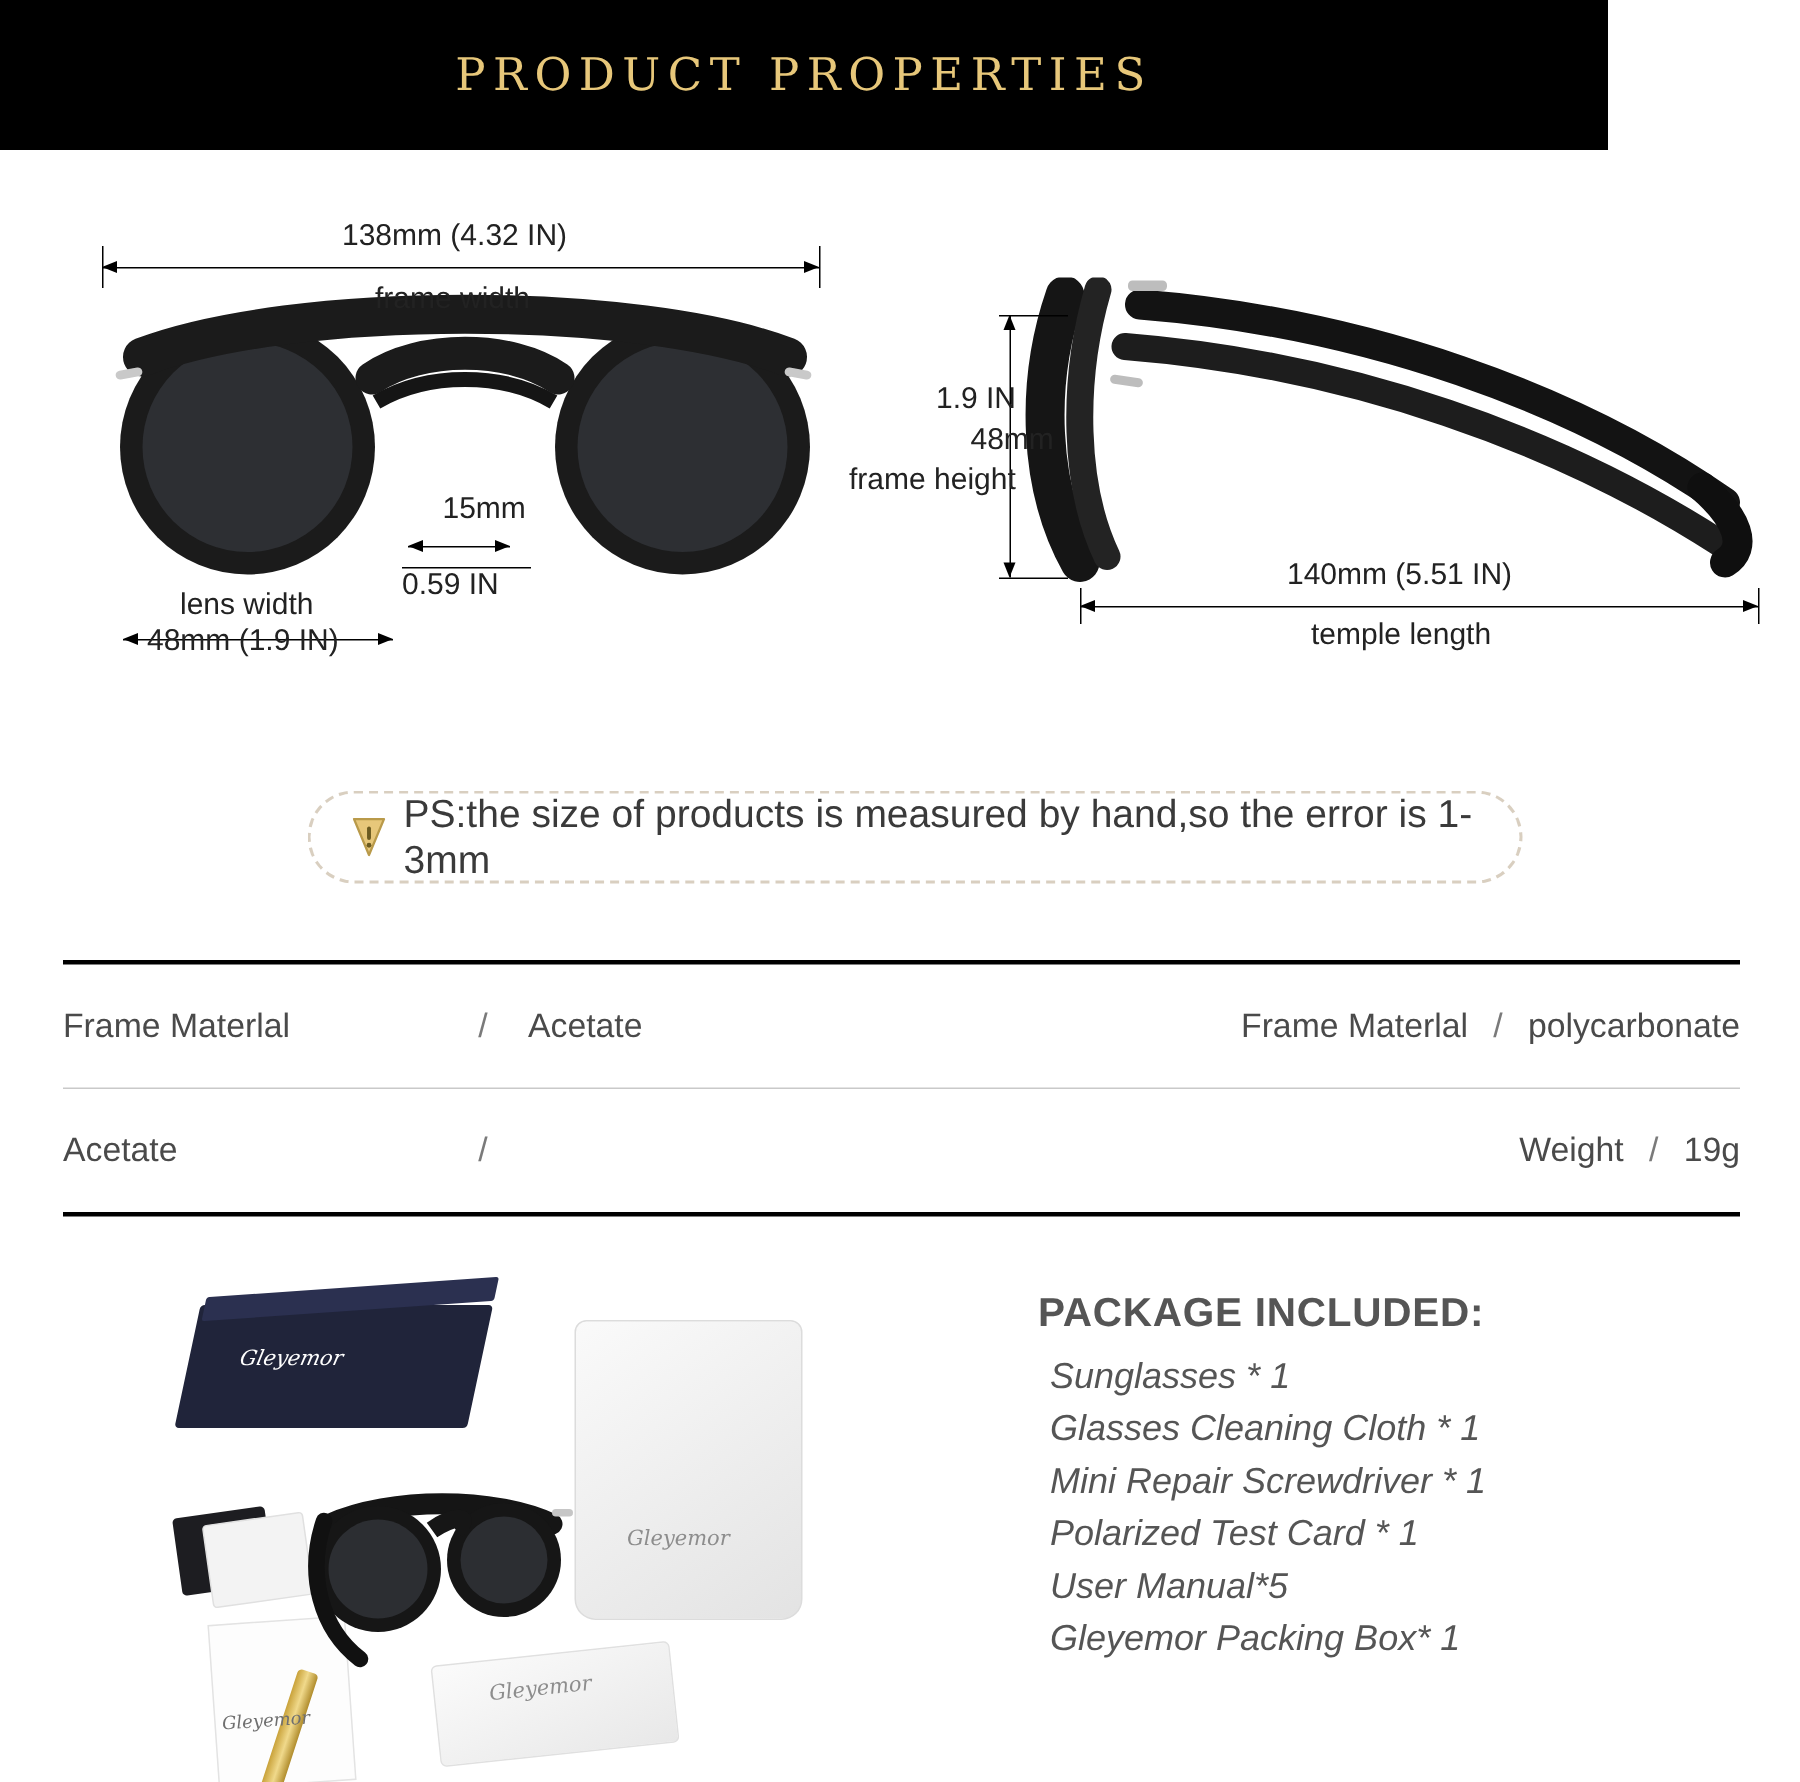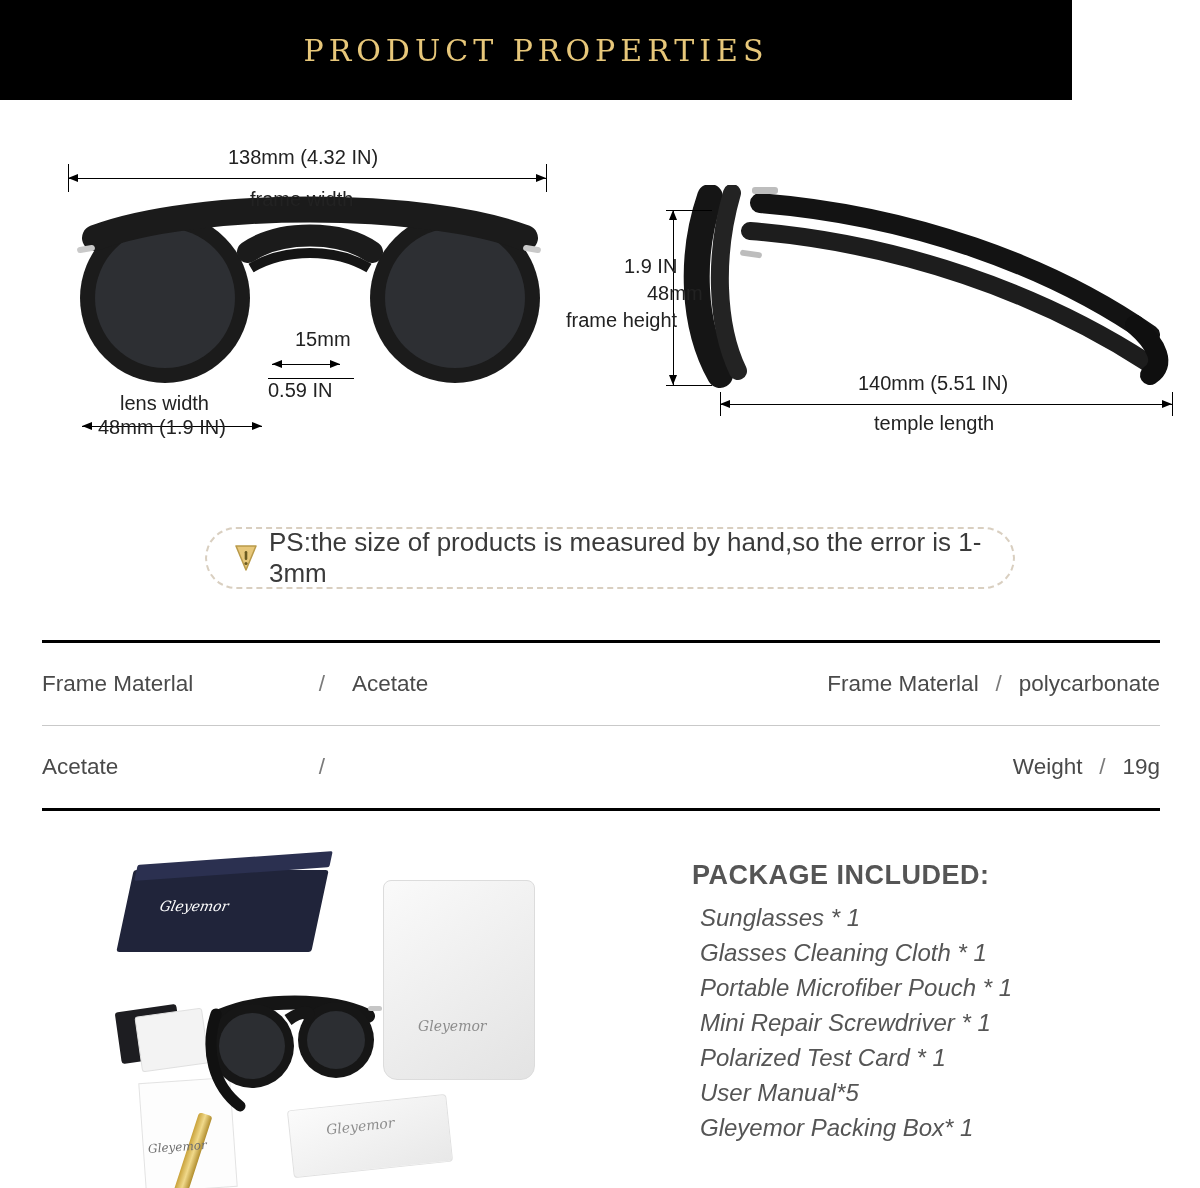--- a/index.html
+++ b/index.html
@@ -312,21 +312,20 @@
           <path d="M16 24 C 4 60, 14 96, 40 116" stroke="#111" stroke-width="11" fill="none" stroke-linecap="round"></path>
           <rect x="168" y="16" width="14" height="5" rx="2.5" fill="#c6c6c6"></rect>
         </svg>
       </div>
     </div>
 
     <div class="pkg-title">PACKAGE INCLUDED:</div>
     <div class="pkg-list">
       <div class="pkg-item">Sunglasses * 1</div>
       <div class="pkg-item">Glasses Cleaning Cloth * 1</div>
-      <div class="pkg-item">Portable Microfiber Pouch * 1</div>
       <div class="pkg-item">Mini Repair Screwdriver * 1</div>
       <div class="pkg-item">Polarized Test Card * 1</div>
       <div class="pkg-item">User Manual*5</div>
       <div class="pkg-item">Gleyemor Packing Box* 1</div>
     </div>
   </div>
 
 </div>
 
 </body></html>

